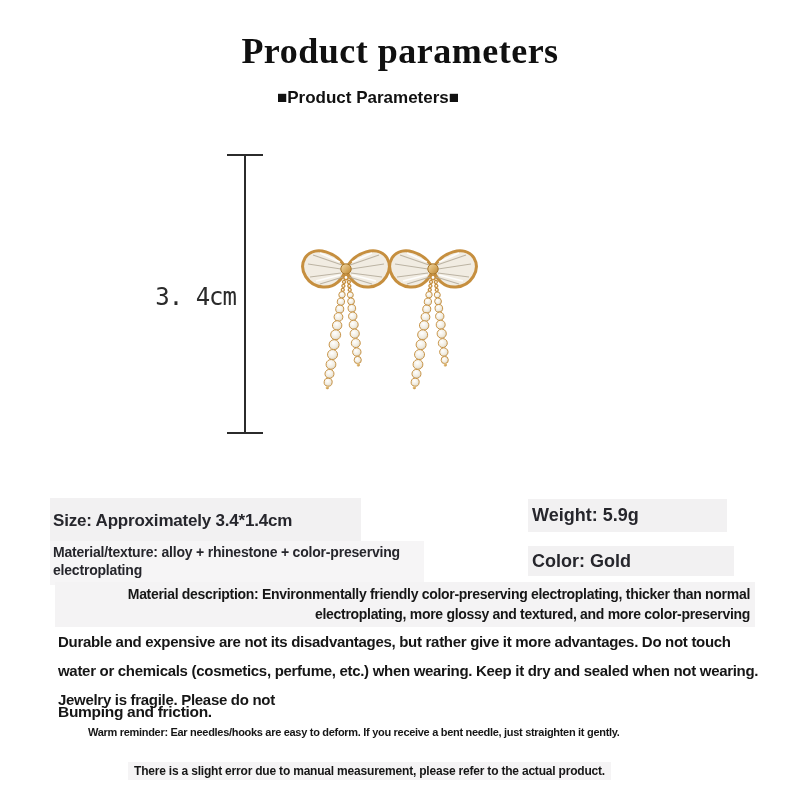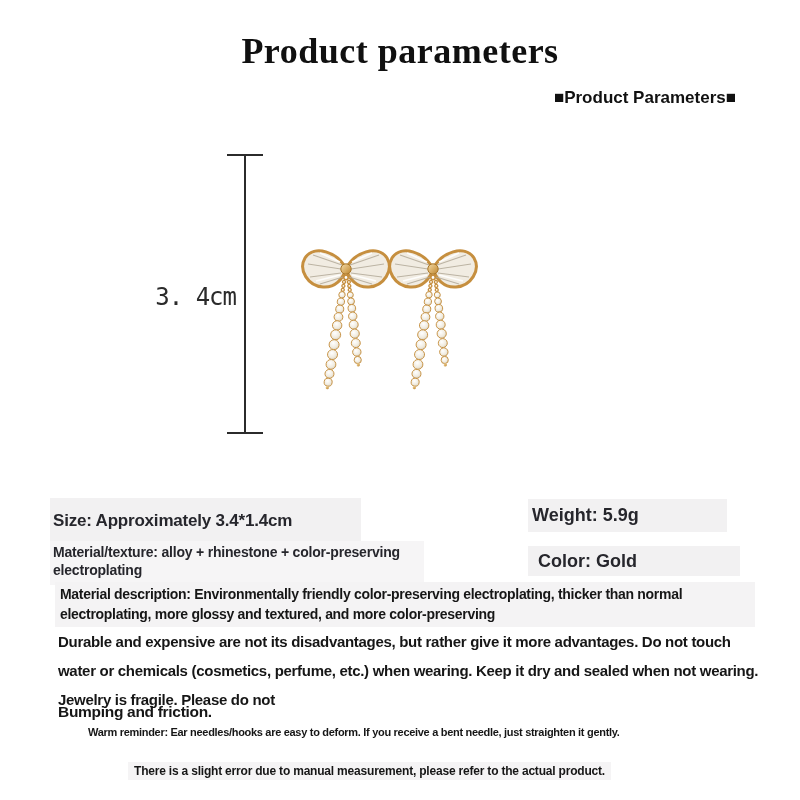--- a/index.html
+++ b/index.html
@@ -9,21 +9,21 @@
   }
   .abs{position:absolute;}
 
   
   .title{
     top:30px;left:0;width:800px;text-align:center;
     font-family:"Liberation Serif", serif;font-weight:700;font-size:36px;
     letter-spacing:.5px;color:#101010;
   }
   .subtitle{
-    top:88px;left:0;width:736px;text-align:right;
+    top:88px;left:0;width:736px;text-align:center;
     font-weight:700;font-size:17px;color:#111;
   }
 
   
   .m-line{left:244px;top:155px;width:2px;height:279px;background:#2b2b2b;}
   .m-cap{left:227px;width:36px;height:2px;background:#2b2b2b;}
   .m-cap.top{top:154px;}
   .m-cap.bottom{top:432px;}
   .m-label{
     left:148px;top:283px;width:88px;text-align:right;
@@ -32,26 +32,26 @@
 
   
   .hl{background:#f2f1f2;}
   .spec-size{left:50px;top:498px;width:308px;height:45px;display:flex;align-items:center;
     padding-left:3px;font-weight:700;font-size:17px;letter-spacing:-.2px;color:#26262c;}
   .spec-weight{left:528px;top:499px;width:195px;height:33px;display:flex;align-items:center;
     padding-left:4px;font-weight:700;font-size:18px;color:#26262c;text-align:center;}
   .spec-material{left:50px;top:541px;width:368px;min-height:40px;background:#f6f5f6;
     padding:2px 3px;font-weight:700;font-size:14px;line-height:18px;letter-spacing:-.2px;color:#26262c;}
   .spec-color{left:528px;top:546px;width:202px;height:30px;display:flex;align-items:center;
-    padding-left:10px;font-weight:700;font-size:18px;color:#26262c;}
+    padding-left:4px;font-weight:700;font-size:18px;color:#26262c;}
 
   
   .para{font-weight:700;color:#161616;letter-spacing:-.3px;}
   .p-matdesc{left:55px;top:582px;width:690px;background:#f4f3f4;padding:3px 5px;
-    font-size:14px;line-height:19.5px;}
+    font-size:14px;line-height:19.5px;text-align:right;}
   .p-durable{left:58px;top:627px;width:705px;font-size:15px;line-height:29px;}
   .p-bumping{left:58px;top:694px;width:500px;font-size:15.5px;margin-top:9px;}
   .p-warm{left:88px;top:722px;width:655px;font-size:11px;line-height:20.5px;}
   .p-disclaimer{left:128px;top:762px;background:#f5f4f5;padding:2px 6px;
     font-size:12px;letter-spacing:-.2px;}
 
   svg{display:block;}
 </style>
 </head>
 <body>

